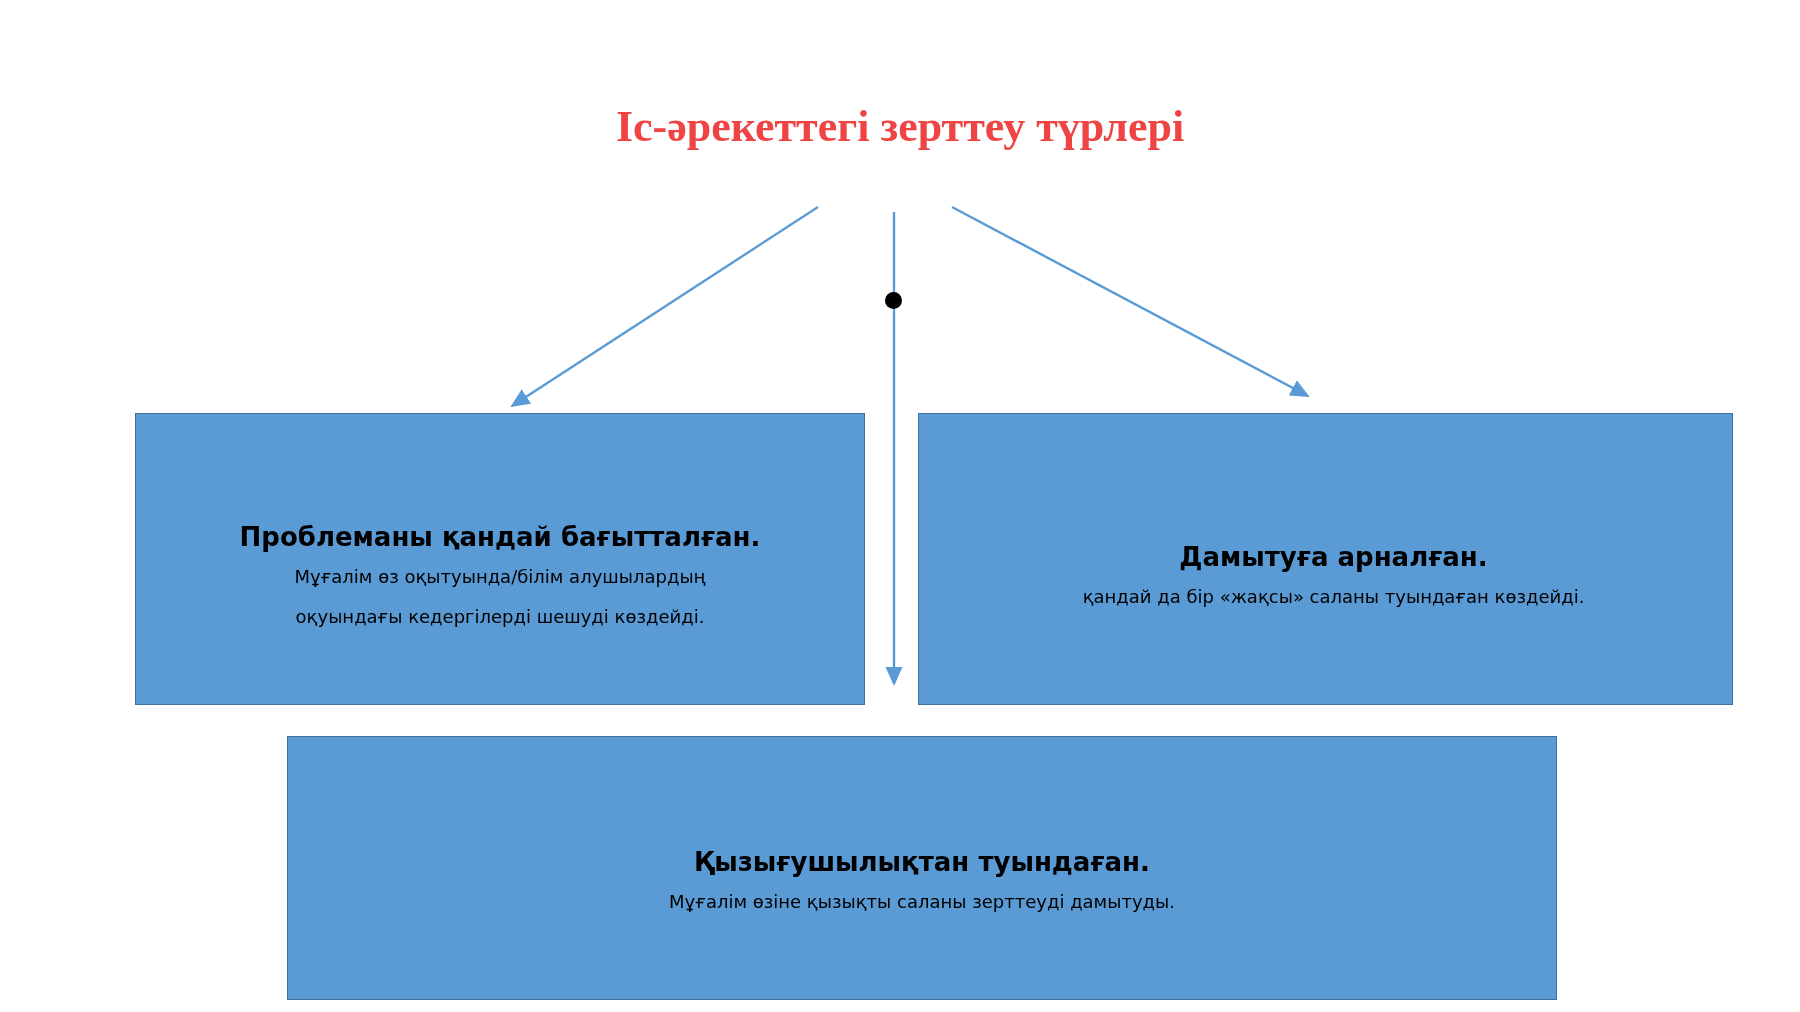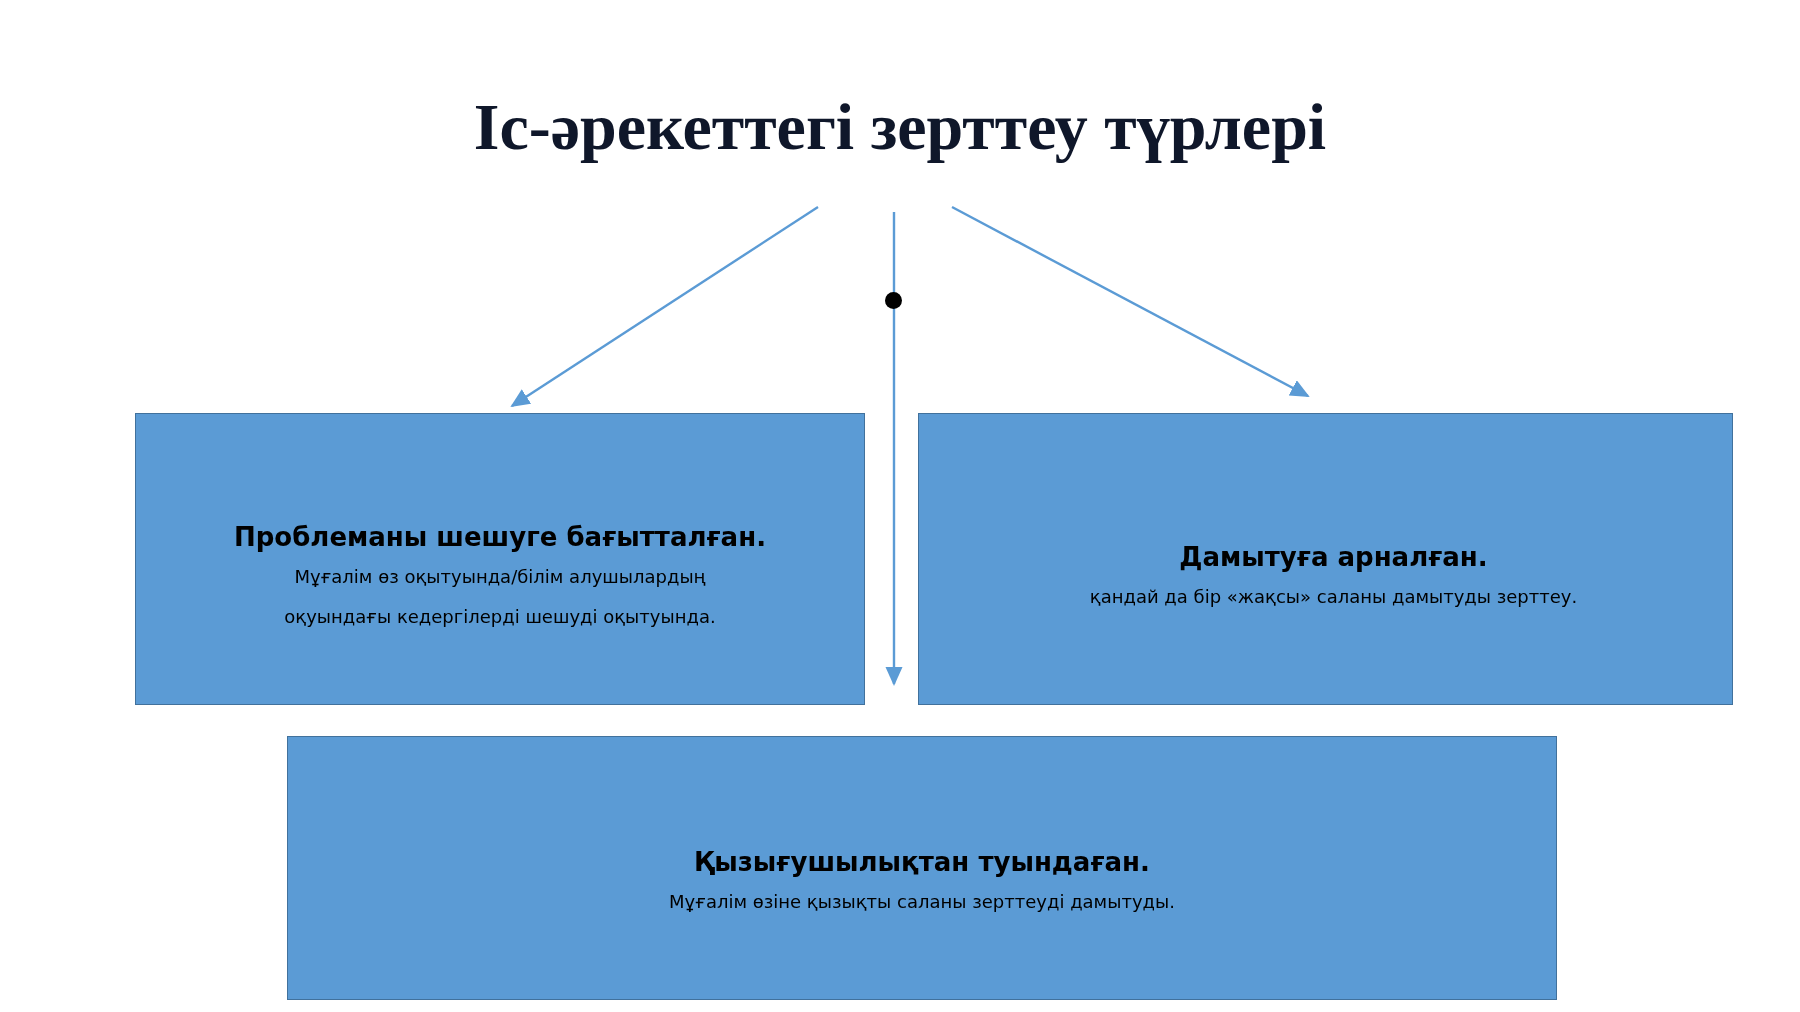--- a/index.html
+++ b/index.html
@@ -26,23 +26,23 @@
 
   
   #slide-title {
     position: absolute;
     left: 0;
     top: 88px;
     width: 1800px;
     text-align: center;
     font-family: "Liberation Serif", "DejaVu Serif", serif;
     font-weight: bold;
-    font-size: 66px;
+    font-size: 44px;
     line-height: 78px;
-    color: #0f172a;
+    color: #ef4444;
     letter-spacing: 0px;
     white-space: nowrap;
   }
 
   
   #connectors {
     position: absolute;
     left: 0;
     top: 0;
     width: 1800px;
@@ -133,30 +133,30 @@
 
     <line x1="894" y1="212" x2="894" y2="684" stroke="#5B9BD5" stroke-width="2.4" marker-end="url(#ah)"></line>
 
     <line x1="952" y1="207" x2="1308" y2="396" stroke="#5B9BD5" stroke-width="2.4" marker-end="url(#ah)"></line>
   </svg>
 
   <div class="center-dot" style="left:885px; top:292px;"></div>
 
   <div class="box" id="box-left">
     <div class="box-inner">
-      <div class="box-heading">Проблеманы шешуге бағытталған.</div>
+      <div class="box-heading">Проблеманы қандай бағытталған.</div>
       <div class="box-line">Мұғалім өз оқытуында/білім алушылардың</div>
-      <div class="box-line">оқуындағы кедергілерді шешуді оқытуында.</div>
+      <div class="box-line">оқуындағы кедергілерді шешуді көздейді.</div>
     </div>
   </div>
 
   <div class="box" id="box-right">
     <div class="box-inner">
       <div class="box-heading">Дамытуға арналған.</div>
-      <div class="box-line">қандай да бір «жақсы» саланы дамытуды зерттеу.</div>
+      <div class="box-line">қандай да бір «жақсы» саланы туындаған көздейді.</div>
     </div>
   </div>
 
   <div class="box" id="box-bottom">
     <div class="box-inner">
       <div class="box-heading">Қызығушылықтан туындаған.</div>
       <div class="box-line">Мұғалім өзіне қызықты саланы зерттеуді дамытуды.</div>
     </div>
   </div>
 

